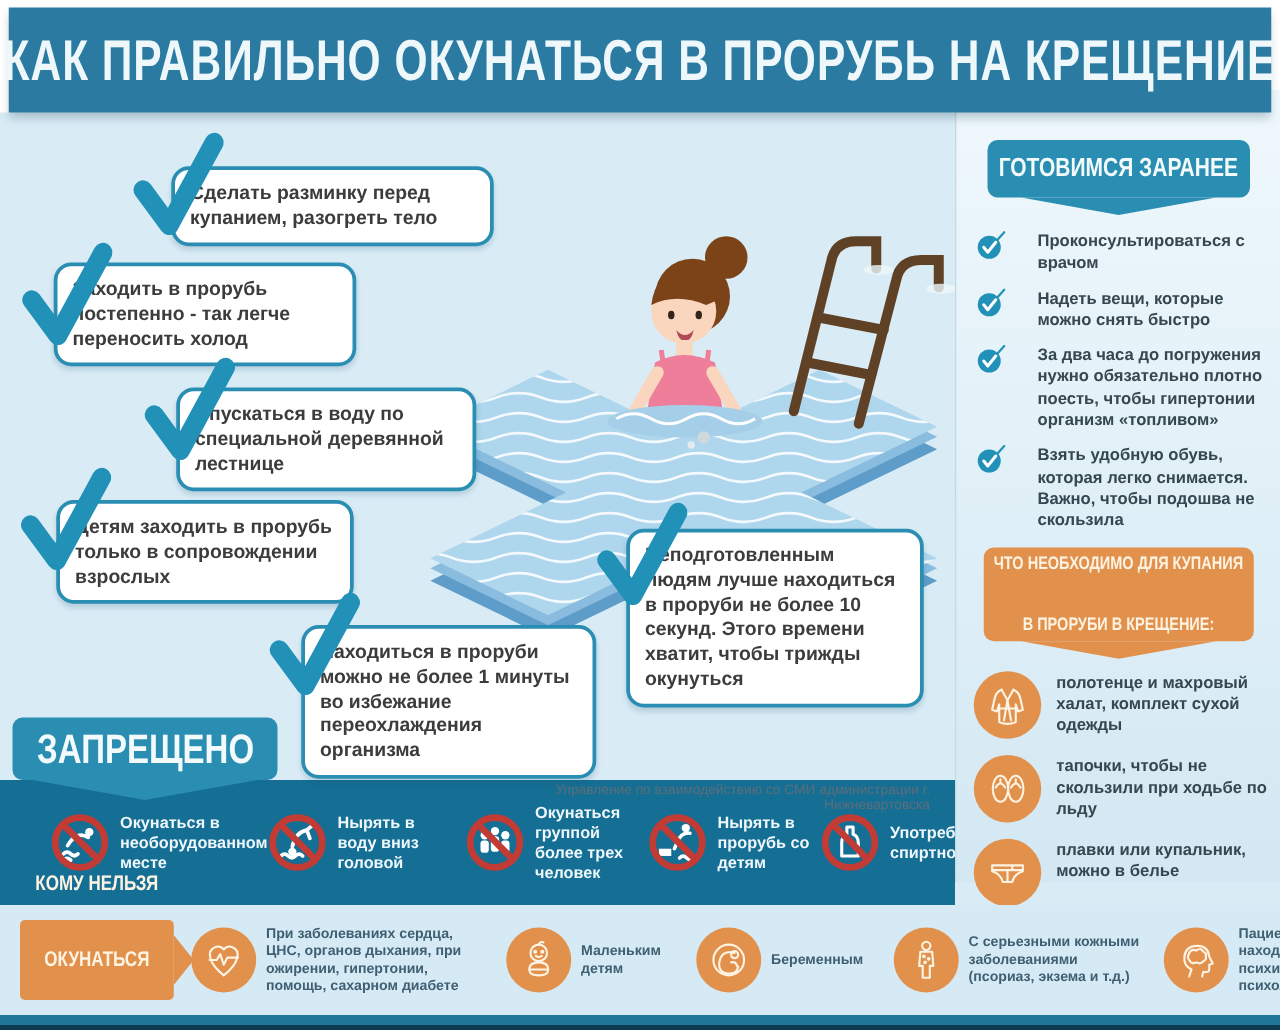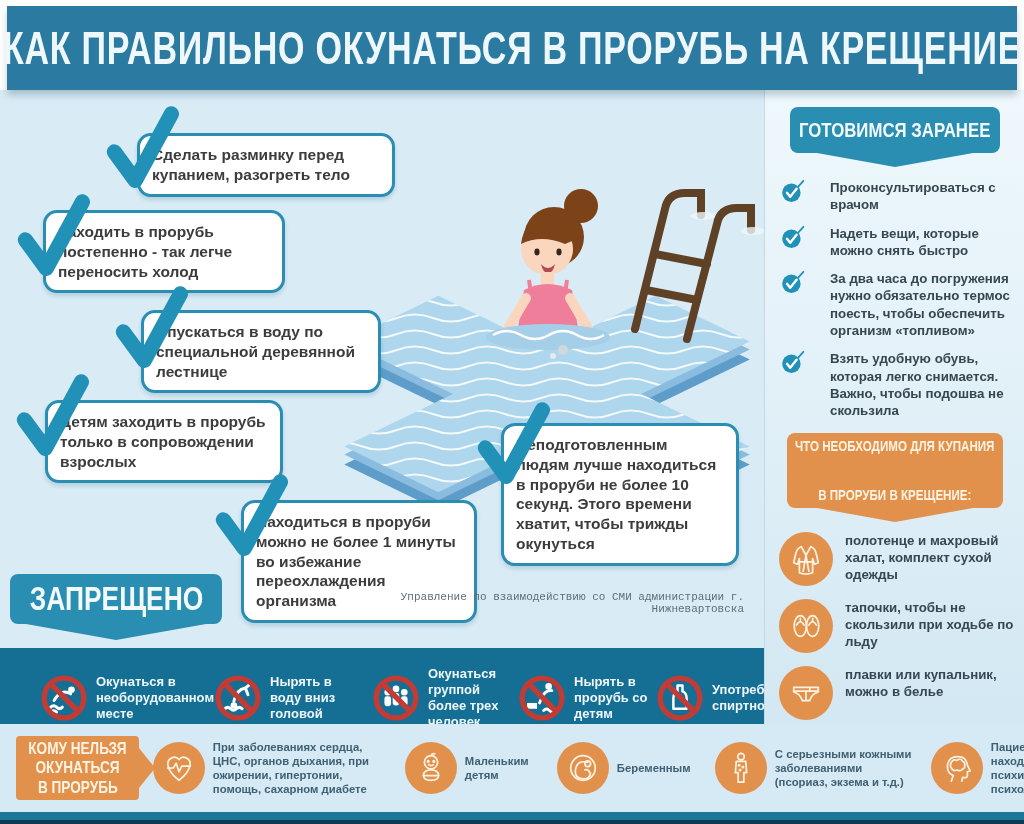--- a/index.html
+++ b/index.html
@@ -25,63 +25,63 @@
   .tip-check{position:absolute;z-index:5;}
   .t1b{left:137px;top:133px;width:228px;}
   .t2b{left:43px;top:210px;width:212px;}
   .t3b{left:141px;top:310px;width:210px;}
   .t4b{left:45px;top:400px;width:208px;}
   .t5b{left:241px;top:500px;width:206px;}
   .t6b{left:501px;top:423px;width:208px;}
   .t1c{left:103px;top:104px;} .t2c{left:14px;top:192px;} .t3c{left:112px;top:284px;}
   .t4c{left:13px;top:372px;} .t5c{left:212px;top:472px;} .t6c{left:474px;top:400px;}
 
-  .credit{position:absolute;left:380px;top:591px;width:364px;text-align:right;font-size:11px;color:#5d6e79;z-index:4;font-family:Liberation Mono, monospace;}
+  .credit{position:absolute;left:380px;top:626px;width:364px;text-align:right;font-size:11px;color:#5d6e79;z-index:4;}
 
   
   .banner{position:relative;background:#2a8db2;border-radius:8px;color:#f2fafc;text-align:center;
           display:flex;flex-direction:column;align-items:center;justify-content:center;}
   .banner::after{content:"";position:absolute;top:100%;left:50%;transform:translateX(-50%);
                  border-left:78px solid transparent;border-right:78px solid transparent;
                  border-top:14px solid #2a8db2;}
   .banner.orange{background:#e2914d;color:#fdf3e2;gap:30px;}
   .banner.orange::after{border-top-color:#e2914d;}
   .condensed{display:inline-block;transform:scaleX(.8);transform-origin:center;white-space:nowrap;font-weight:700;}
 
   .zapreshcheno{position:absolute;left:10px;top:574px;width:212px;height:50px;z-index:5;font-size:33px;}
   .zapreshcheno::after{border-left-width:90px;border-right-width:90px;border-top-width:16px;}
 
   
-  .sidebar{position:absolute;left:764px;top:90px;width:260px;height:634px;z-index:3;
-           background:linear-gradient(#eff8fc,#d3e8f3);border-left:1px solid #c2d9e6;box-sizing:border-box;padding-top:17px;}
+  .sidebar{position:absolute;left:764px;top:72px;width:260px;height:634px;z-index:3;
+           background:linear-gradient(#eff8fc,#d3e8f3);border-left:1px solid #c2d9e6;box-sizing:border-box;padding-top:40px;}
   .prepare-banner{width:210px;height:46px;margin:0 auto;font-size:21px;}
   .checklist{margin:26px 10px 0 16px;}
   .check-item{display:flex;gap:25px;margin-bottom:11px;align-items:flex-start;}
   .check-item svg{flex:0 0 24px;overflow:visible;margin-top:1px;}
   .check-item .txt{font-size:13.3px;font-weight:700;color:#36474f;line-height:1.3;}
   .needed-banner{width:216px;min-height:52px;margin:14px auto 0;font-size:14.5px;line-height:1.25;padding:4px 0;}
   .needed-list{margin:24px 8px 0 14px;}
   .needed-item{display:flex;gap:12px;margin-bottom:13px;}
   .o-circle{flex:0 0 54px;width:54px;height:54px;border-radius:50%;background:#e2914d;
             display:flex;align-items:center;justify-content:center;}
   .needed-item .txt{font-size:13.3px;font-weight:700;color:#36474f;line-height:1.3;}
 
   
-  .dark-band{position:absolute;left:0;top:648px;width:764px;height:100px;background:#156e94;z-index:2;
+  .dark-band{position:absolute;left:0;top:624px;width:764px;height:100px;background:#156e94;z-index:2;
              display:flex;align-items:center;padding:0 0 0 40px;box-sizing:border-box;gap:6px;}
   .forb-item{display:flex;align-items:center;gap:8px;}
   .forb-item svg{flex:0 0 48px;}
   .forb-item .txt{font-size:13px;font-weight:700;color:#eef7fb;line-height:1.22;}
   .fw1{width:112px;} .fw2{width:96px;} .fw3{width:84px;} .fw4{width:76px;} .fw5{width:92px;}
 
   
   .bottom-band{position:absolute;left:0;top:724px;width:1024px;height:88px;background:#d6eaf5;z-index:3;
                display:flex;align-items:center;padding-left:16px;box-sizing:border-box;gap:10px;}
   .restrict-banner{position:relative;flex:0 0 118px;height:64px;background:#e2914d;border-radius:4px;
-                   display:flex;flex-direction:column;align-items:center;justify-content:center;color:#fdf3e2;}
+                   display:flex;flex-direction:column;align-items:center;justify-content:center;color:#fdf3e2;gap:42px;}
   .restrict-banner::after{content:"";position:absolute;left:100%;top:50%;transform:translateY(-50%);
                    border-top:20px solid transparent;border-bottom:20px solid transparent;border-left:16px solid #e2914d;}
   .restrict-banner .condensed{font-size:17px;line-height:1.12;}
   .restr-item{display:flex;align-items:center;gap:8px;}
   .restr-item .o-circle{flex:0 0 52px;width:52px;height:52px;}
   .restr-item .txt{font-size:11.3px;font-weight:700;color:#3f5f72;line-height:1.25;}
   .rw1{width:178px;} .rw2{width:78px;} .rw3{width:142px;} .rw4{width:84px;} .rw5{width:158px;}
   .bottom-band{gap:14px;}
 
   .bottom-strip{position:absolute;left:0;top:812px;width:1024px;height:12px;background:#1e7698;
@@ -284,21 +284,21 @@
             <path d="M7.5,16 l4,5 l8,-10" stroke="#ffffff" stroke-width="3" fill="none" stroke-linecap="round" stroke-linejoin="round"></path>
           </svg>
         <div class="txt">Надеть вещи, которые можно снять быстро</div>
       </div>
       <div class="check-item">
         <svg width="24" height="24" viewBox="0 0 30 30">
             <path d="M19,11 L28,1" stroke="#2191b8" stroke-width="2.2" stroke-linecap="round"></path>
             <circle cx="13" cy="16" r="11.5" fill="#2191b8"></circle>
             <path d="M7.5,16 l4,5 l8,-10" stroke="#ffffff" stroke-width="3" fill="none" stroke-linecap="round" stroke-linejoin="round"></path>
           </svg>
-        <div class="txt">За два часа до погружения нужно обязательно термос поесть, чтобы обеспечить организм «топливом»</div>
+        <div class="txt">За два часа до погружения нужно обязательно плотно поесть, чтобы гипертонии организм «топливом»</div>
       </div>
       <div class="check-item">
         <svg width="24" height="24" viewBox="0 0 30 30">
             <path d="M19,11 L28,1" stroke="#2191b8" stroke-width="2.2" stroke-linecap="round"></path>
             <circle cx="13" cy="16" r="11.5" fill="#2191b8"></circle>
             <path d="M7.5,16 l4,5 l8,-10" stroke="#ffffff" stroke-width="3" fill="none" stroke-linecap="round" stroke-linejoin="round"></path>
           </svg>
         <div class="txt">Взять удобную обувь, которая легко снимается. Важно, чтобы подошва не скользила</div>
       </div>
     </div>

